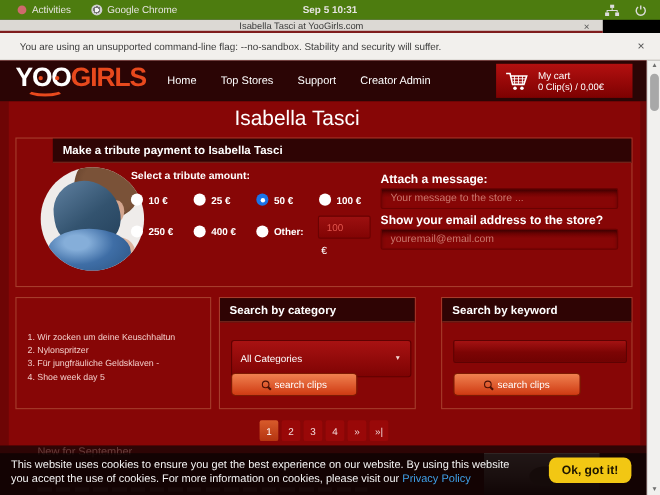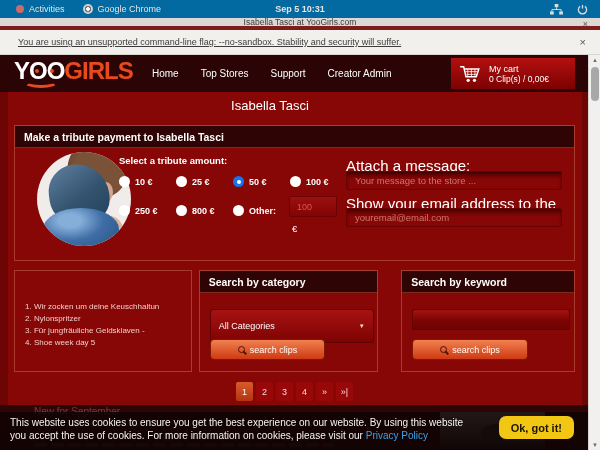--- a/index.html
+++ b/index.html
@@ -1,38 +1,38 @@
 <!DOCTYPE html>
 <html><head>
 <meta charset="utf-8">
 <style>
   * { margin:0; padding:0; box-sizing:border-box; font-family:"Liberation Sans", sans-serif; }
   html,body { width:600px; height:450px; background:#000; overflow:hidden; position:relative; cursor:default; }
   [data-interactable="true"] { cursor:pointer; }
 
   
-  .sysbar { position:absolute; top:0; left:0; width:600px; height:18px; background:#0369a1; color:#e6e4e1;
+  .sysbar { position:absolute; top:0; left:0; width:600px; height:18px; background:#4d7c0f; color:#e6e4e1;
             display:flex; align-items:center; font-size:9px; }
   .sys-left { display:flex; align-items:center; gap:6px; margin-left:10px; }
   .sys-item { display:flex; align-items:center; gap:5px; padding:0 6px; }
   .act-dot { width:8px; height:8px; border-radius:50%; background:#cf6a6c; }
   .chrome-ico { width:10px; height:10px; border-radius:50%;
       background:radial-gradient(circle, #f5f5f5 0 2px, #777 2px 3.3px, #cfcfcf 3.3px); }
   .sys-clock { position:absolute; left:0; right:0; text-align:center; font-weight:bold; }
   .sys-right { margin-left:auto; display:flex; align-items:center; gap:14px; margin-right:12px; z-index:2; }
 
   
-  .tabbar { position:absolute; top:18px; left:0; width:600px; height:12px; background:#dcd9d4;
-            border-bottom:4px solid #7f1d1d; display:flex; align-items:center; justify-content:center;
+  .tabbar { position:absolute; top:18px; left:0; width:548px; height:12px; background:#dcd9d4;
+            border-bottom:2px solid #7f1d1d; display:flex; align-items:center; justify-content:center;
             font-size:8.5px; color:#3a3a3a; }
   .tab-close { position:absolute; right:12px; top:0; font-size:9px; color:#555; line-height:12px; }
 
   
   .infobar { position:absolute; top:30px; left:0; width:600px; height:25px; background:#f2f0ed;
-             border-bottom:1px solid #d8d5d0; display:flex; align-items:center; font-size:9px; color:#3c3c3c;text-decoration:underline; }
+             border-bottom:1px solid #d8d5d0; display:flex; align-items:center; font-size:9px; color:#3c3c3c; }
   .infobar-msg { margin-left:18px; }
   .infobar-close { position:absolute; right:14px; font-size:11px; color:#5a5a5a; }
 
   
   .site { position:absolute; top:55px; left:0; width:588px; height:395px; background:#6e0505; overflow:hidden; }
 
   
   .sb-track { position:absolute; top:55px; right:0; width:12px; height:395px; background:#f1f0ee; border-left:1px solid #d9d7d4; }
   .sb-arrow { position:absolute; left:0; width:12px; text-align:center; font-size:6px; color:#6f6f6f; }
   .sb-thumb { position:absolute; top:12px; left:2px; width:8px; height:34px; background:#a8a8a8; border-radius:4px; }
@@ -46,24 +46,24 @@
   .logo-dot { position:absolute; top:11px; width:4px; height:4px; border-radius:50%; background:#e8491d; }
   .nav { position:absolute; left:152px; top:0; height:37px; display:flex; align-items:center; gap:22px;
          font-size:10px; color:#fff; }
   .cart { position:absolute; right:13px; top:3px; width:124px; height:31px;
           background:linear-gradient(#b31010,#7d0101); display:flex; align-items:center; gap:8px; padding:0 8px;
           color:#fff; }
   .cart-l1 { font-size:9px; } .cart-l2 { font-size:8.5px; }
 
   
   .content-bg { position:absolute; left:8px; top:37px; width:574px; height:313px; background:#870606; }
-  .page-title { position:absolute; top:43px; left:0; width:540px; text-align:center; color:#fff; font-size:13px; }
-
-  
-  .panel { border:1px solid #a63c2c; position:absolute; }
+  .page-title { position:absolute; top:43px; left:0; width:540px; text-align:center; color:#fff; font-size:19px; }
+
+  
+  .panel { border:1px solid #a63c2c; position:absolute;padding-left:33px; }
   .panel-h { height:22px; background:#2f0404; border-bottom:1px solid #7e2a1e; color:#fff;
              font-size:10.5px; font-weight:bold; padding:5px 9px; }
 
   .tribute { left:14px; top:70px; width:561px; height:136px; }
 
   .avatar { position:absolute; left:22px; top:26px; width:94px; height:94px; border-radius:50%;
             overflow:hidden; background:#efecea; }
   .av-hair { position:absolute; left:30px; top:-8px; width:60px; height:54px;
              background:radial-gradient(ellipse at 55% 45%, #7a5238 0 55%, #5a3a26 100%);
              border-radius:50% 40% 55% 60%; transform:rotate(14deg); }
@@ -81,21 +81,21 @@
   .radio { width:11px; height:11px; border-radius:50%; background:#fff; flex:0 0 auto; position:relative; }
   .opt.on .radio { background:#1a73e8; }
   .opt.on .radio::after { content:""; position:absolute; left:3.5px; top:3.5px; width:4px; height:4px;
                           border-radius:50%; background:#fff; }
   .c1{left:104px}.c2{left:161px}.c3{left:218px}.c4{left:275px}.r1{top:50px}.r2{top:79px}
   .other-input { position:absolute; left:274px; top:70px; width:48px; height:21px;
                  background:linear-gradient(#9c1010,#820404); border:1px solid #6b0202; border-radius:2px;
                  color:#e2554d; font-size:9px; padding:0 7px; outline:none; }
   .cur { position:absolute; left:277px; top:97px; color:#fff; font-size:9.5px; }
 
-  .rcol-label { position:absolute; left:331px; color:#fff; font-size:15px; font-weight:normal; }
+  .rcol-label { position:absolute; left:331px; color:#fff; font-size:11px; font-weight:bold; }
   .red-input { position:absolute; left:331px; width:216px; height:19px;
                background:linear-gradient(#5f0101 0%, #870606 45%); border:1px solid #6a0202; border-radius:2px;
                box-shadow:inset 0 2px 3px rgba(0,0,0,.35); color:#e8b4ac; font-size:9.5px; padding:0 8px; outline:none; }
   .red-input::placeholder { color:#c8786e; opacity:1; }
   .add-btn { position:absolute; left:331px; top:106px; width:216px; height:20px;
              background:linear-gradient(#f28563 0%, #ea6a3f 35%, #d1340f 100%);
              border:1px solid #8a1a00; border-radius:3px; color:#fff; font-size:10px;
              text-shadow:0 1px 1px rgba(0,0,0,.3); }
 
   .bottom-row { position:absolute; left:14px; top:215px; width:561px; height:102px; display:flex; gap:7px; }
@@ -242,21 +242,21 @@
     <div class="opt c4 r1" data-interactable="true">
       <span class="radio" data-interactable="true"></span>
       <span data-interactable="false">100 €</span>
     </div>
     <div class="opt c1 r2" data-interactable="true">
       <span class="radio" data-interactable="true"></span>
       <span data-interactable="false">250 €</span>
     </div>
     <div class="opt c2 r2" data-interactable="true">
       <span class="radio" data-interactable="true"></span>
-      <span data-interactable="false">800 €</span>
+      <span data-interactable="false">400 €</span>
     </div>
     <div class="opt c3 r2" data-interactable="true">
       <span class="radio" data-interactable="true"></span>
       <span data-interactable="false">Other:</span>
     </div>
 
     <input class="other-input" data-interactable="true" value="100" style="">
     <div class="cur" data-interactable="false">€</div>
 
     <div class="rcol-label" style="top:31px" data-interactable="false">Attach a message:</div>

